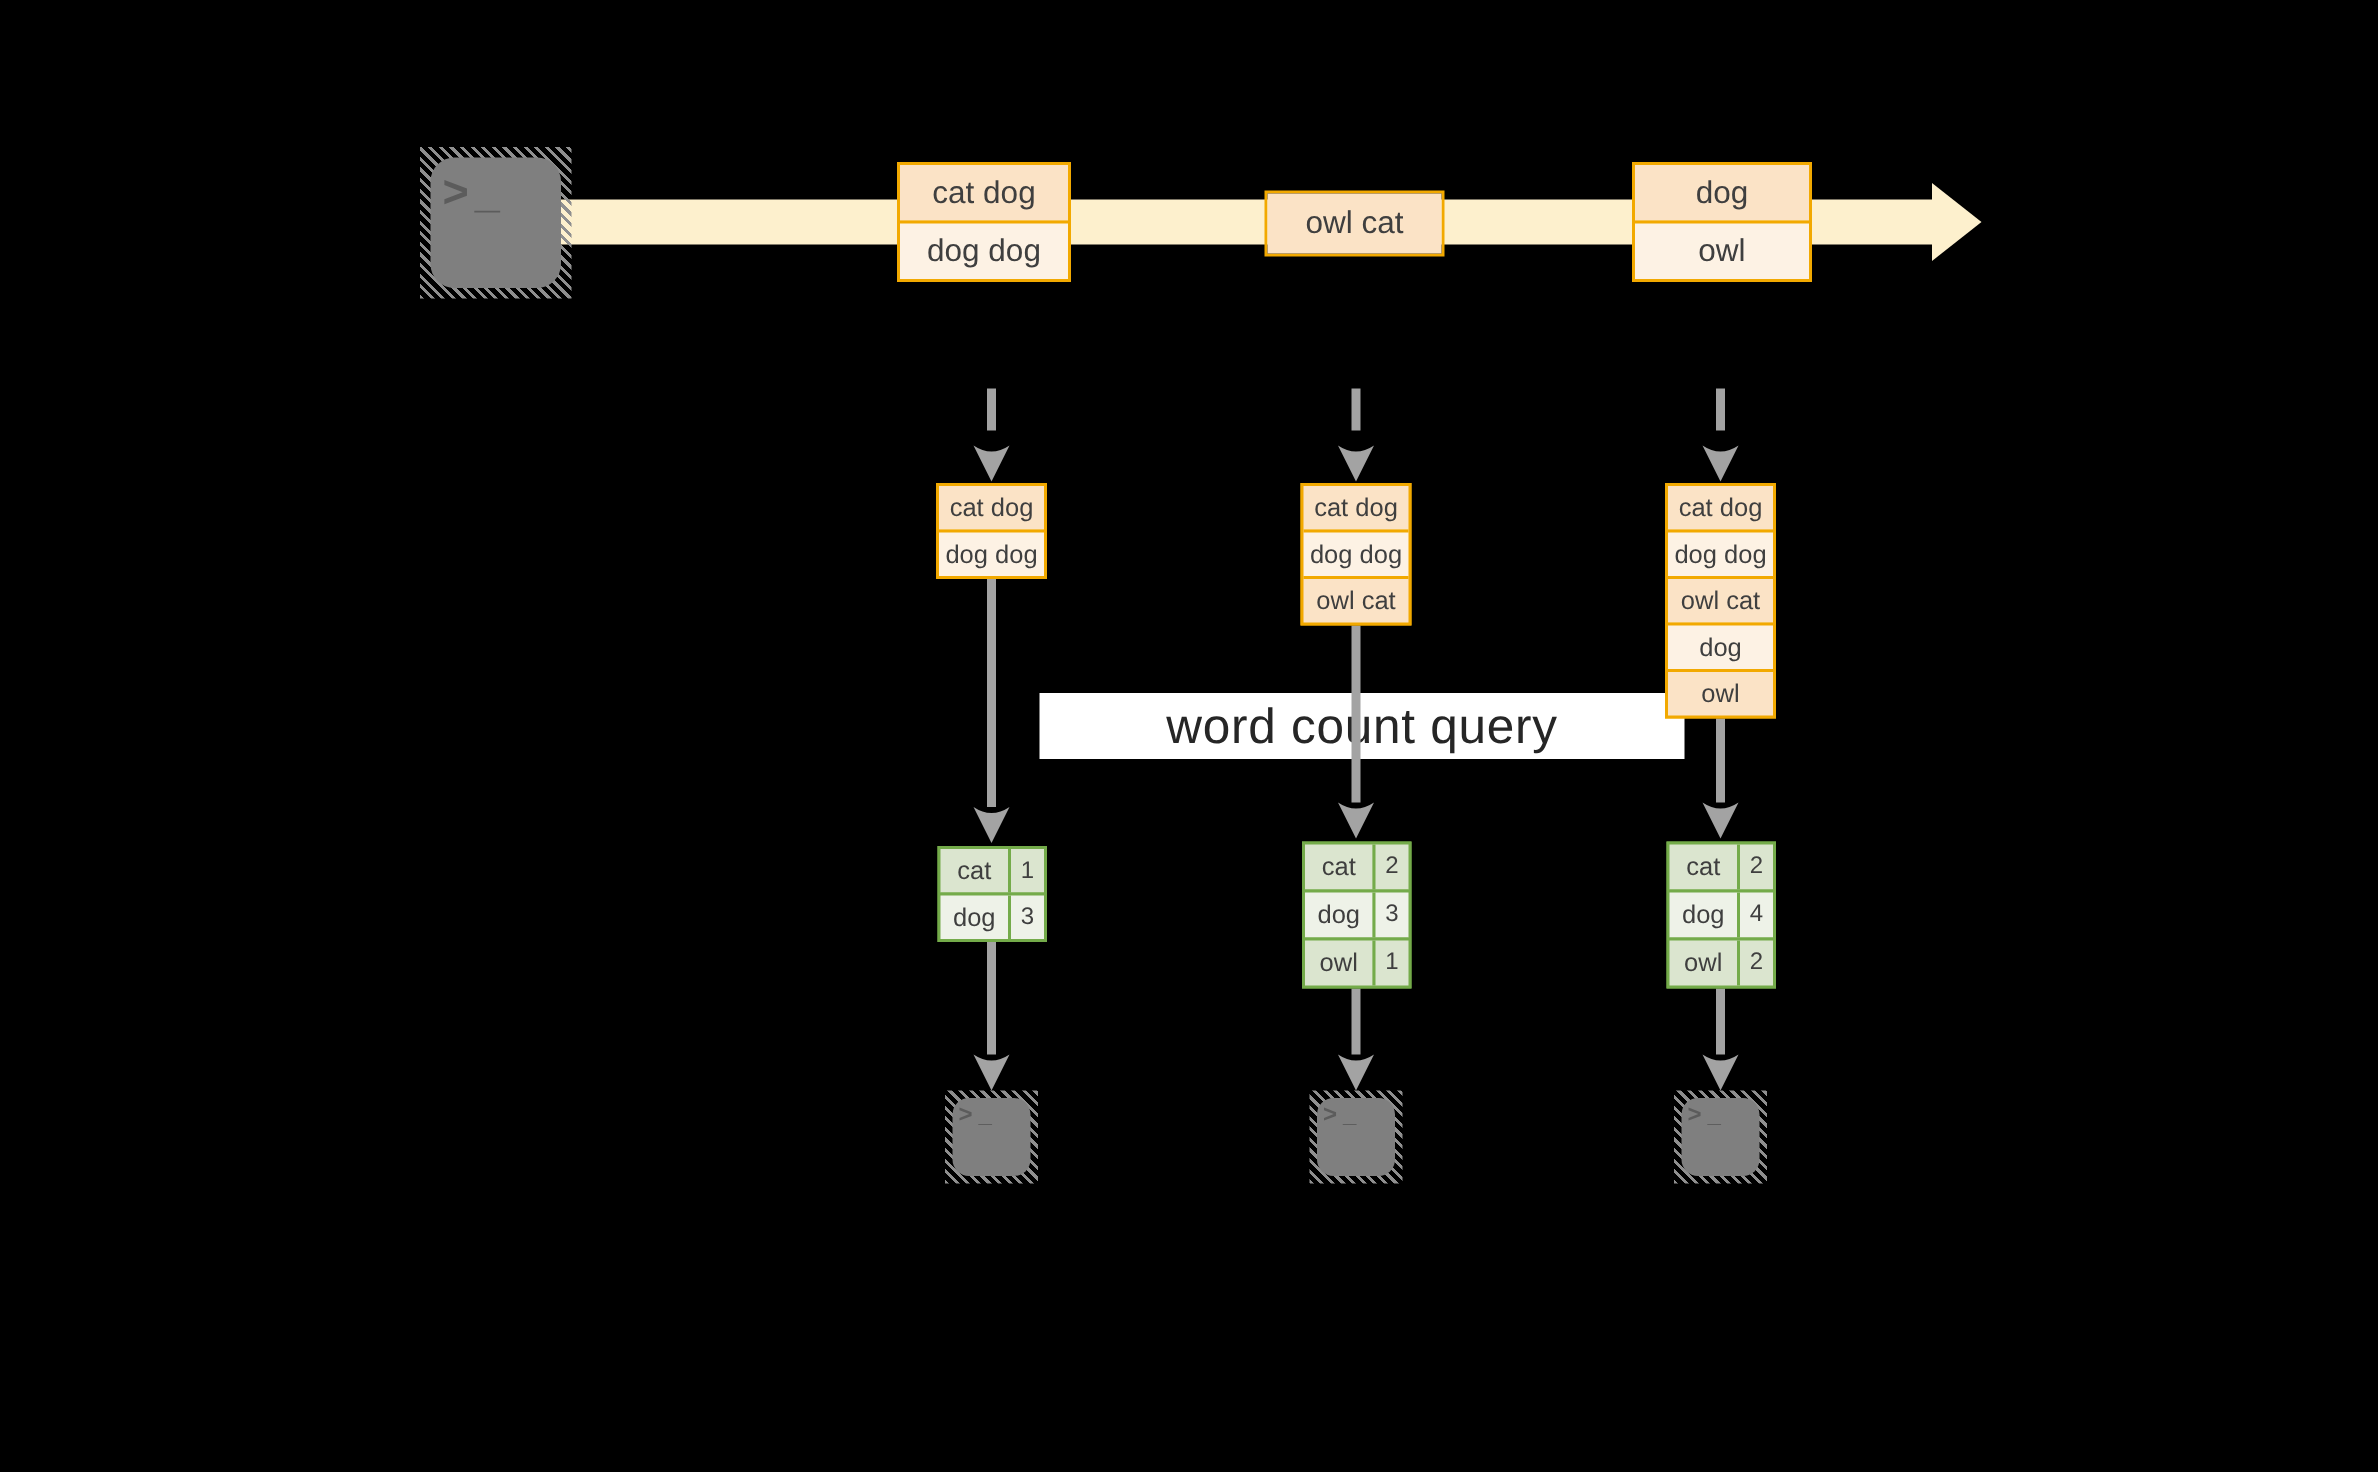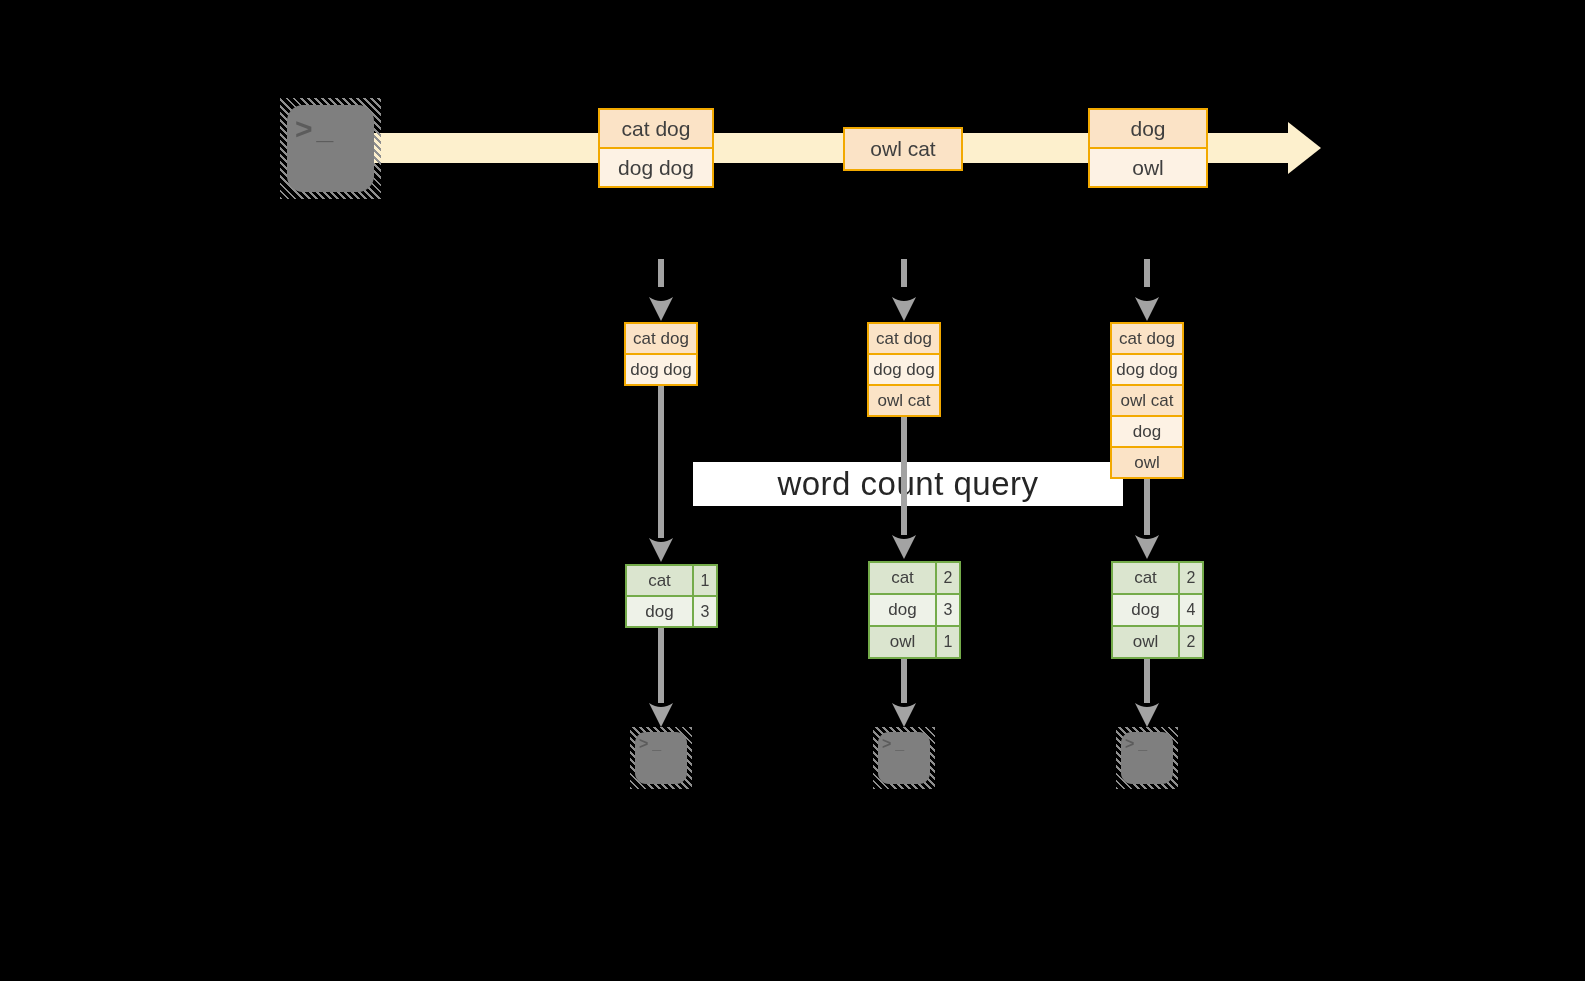--- a/index.html
+++ b/index.html
@@ -26,21 +26,21 @@
   .scell{height:29px;font-size:17px;}
   
   .gtable{position:absolute;display:flex;flex-direction:column;z-index:3;
     border:2px solid var(--table-border,#74ab4a);background:var(--table-border,#74ab4a);}
   .grow{display:flex;}
   .grow + .grow{border-top:2px solid var(--table-border,#74ab4a);}
   .grow.dark .gcell{background:var(--row-dark,#dbe5cf);}
   .grow.light .gcell{background:var(--row-light,#eef2e8);}
   .gcell{display:flex;align-items:center;justify-content:center;height:30px;}
   .gtable.two .gcell{height:29px;}
-  .gword{width:65px;font-size:17px;}
+  .gword{width:45px;font-size:17px;}
   .gcount{width:22px;font-size:16px;border-left:2px solid var(--table-border,#74ab4a);}
   
   svg.arrow{position:absolute;z-index:2;color:var(--arrow,#a3a3a3);overflow:visible;}
   
   .qbox{position:absolute;left:693px;top:462px;width:430px;height:44px;background:#ffffff;
     z-index:1;display:flex;align-items:center;justify-content:center;}
   .qbox span{font-size:33px;color:#262626;letter-spacing:.5px;}
   
   .term{position:absolute;z-index:3;
     background:repeating-linear-gradient(45deg, #8f8f8f 0, #8f8f8f 2px, transparent 2px, transparent 5px);}

